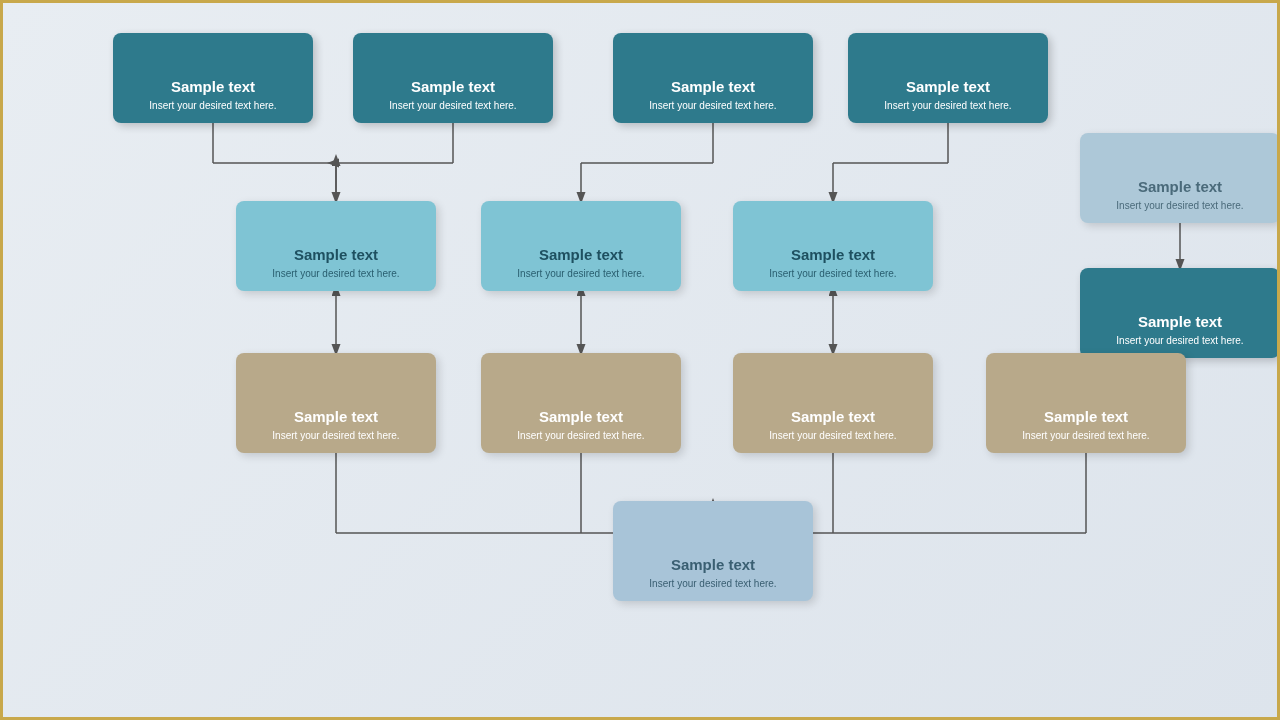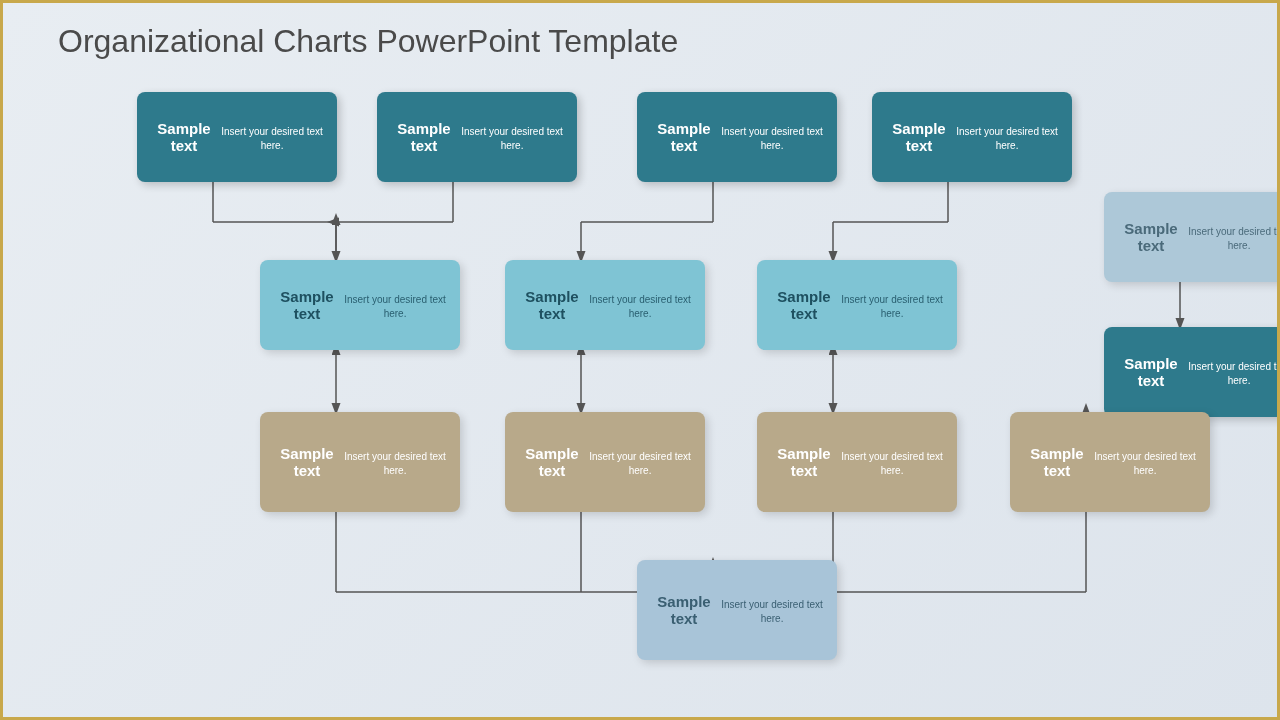--- a/index.html
+++ b/index.html
@@ -33,25 +33,24 @@
       width: 100%;
       height: calc(100% - 70px);
     }
 
     
     .box {
       position: absolute;
       border-radius: 8px;
       padding: 10px 12px;
       display: flex;
-      flex-direction: row;
+      flex-direction: column;
       align-items: center;
       justify-content: flex-end;
       text-align: center;
-      margin-left: 24px;
     }
 
     .box-title {
       font-size: 15px;
       font-weight: 600;
     }
 
     .box-sub {
       font-size: 10px;
       margin-top: 4px;
@@ -103,21 +102,20 @@
       left: 0;
       width: 100%;
       height: 100%;
       pointer-events: none;
     }
   </style>
 </head>
 <body>
 
 <div class="page">
-  <h1 class="title">Organizational Charts PowerPoint Template</h1>
 
   <div class="chart-area">
 
     <svg class="connectors">
       <defs>
         <marker id="arrowhead" markerWidth="8" markerHeight="8" refX="6" refY="3" orient="auto">
           <path d="M0,0 L0,6 L8,3 z" fill="#555"></path>
         </marker>
         <marker id="arrowhead-rev" markerWidth="8" markerHeight="8" refX="2" refY="3" orient="auto-start-reverse">
           <path d="M0,0 L0,6 L8,3 z" fill="#555"></path>

